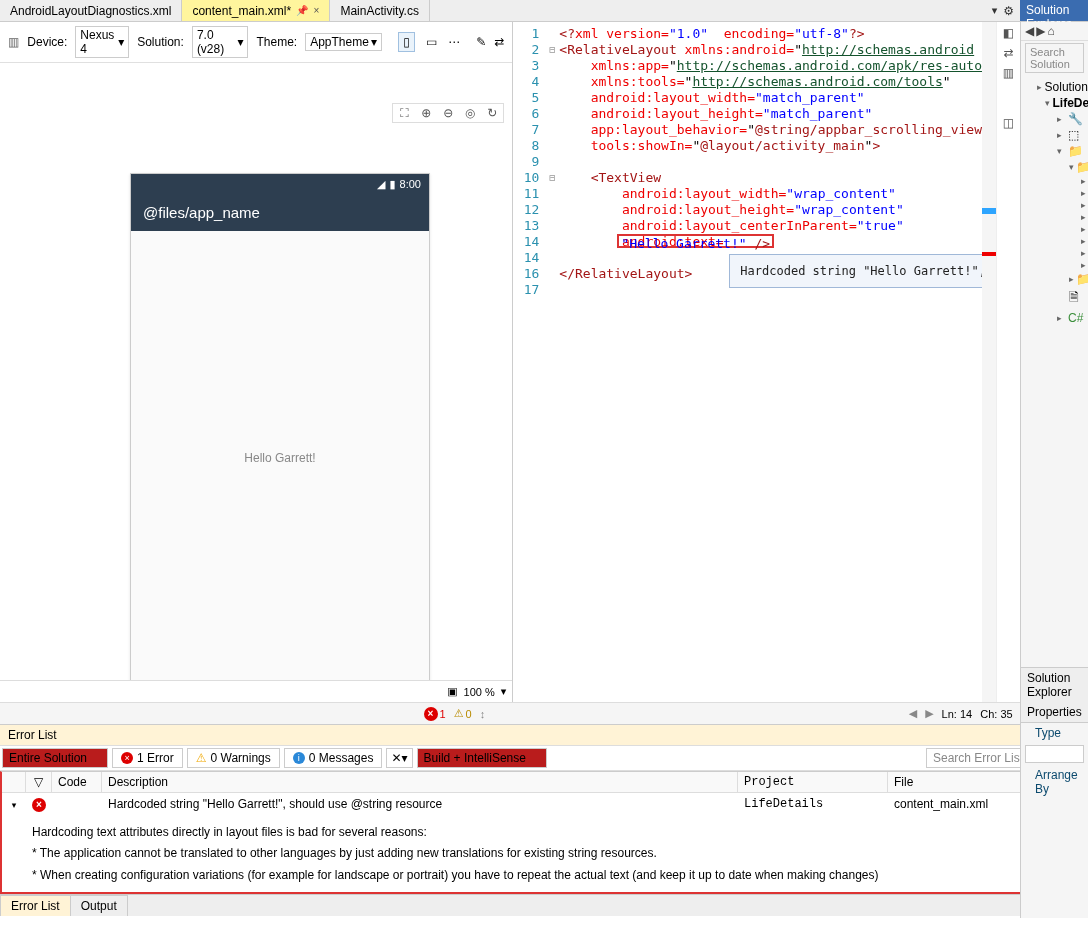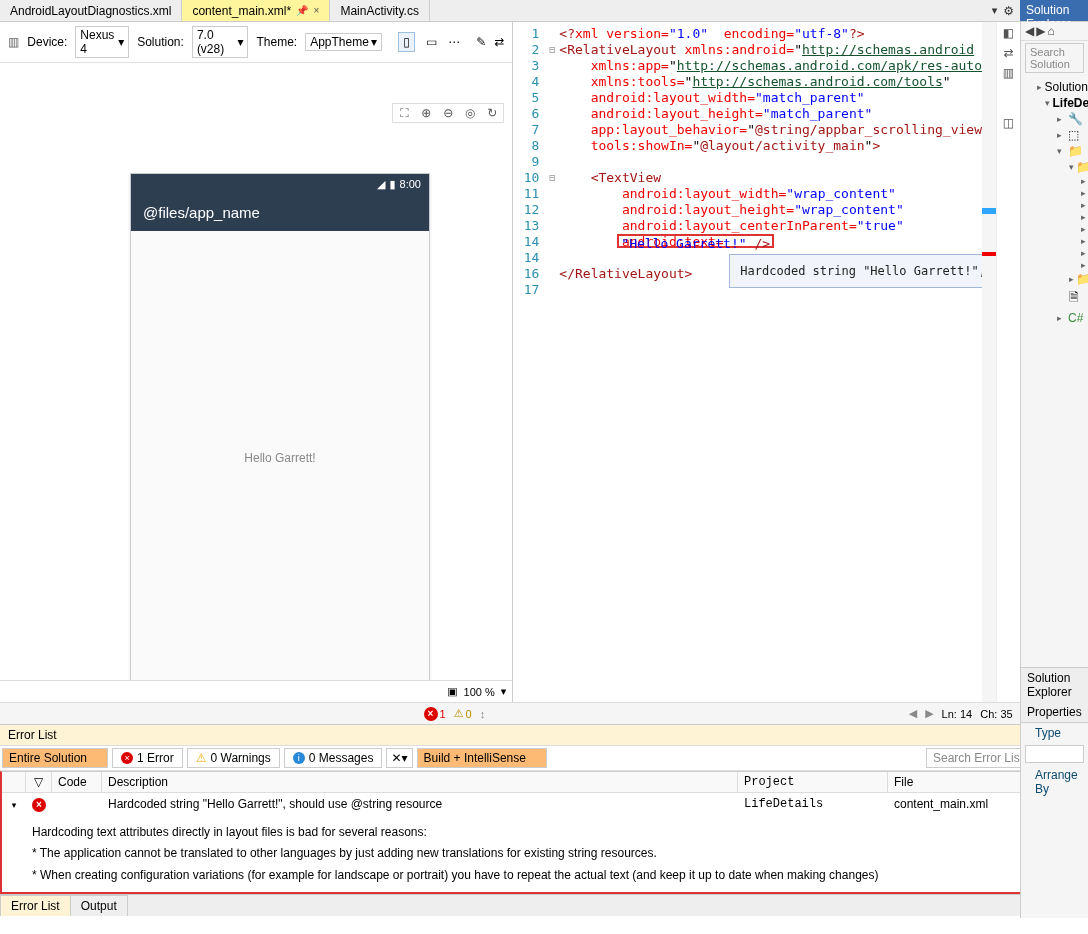--- a/index.html
+++ b/index.html
@@ -53,21 +53,21 @@
 .sidebar-tree .arrow { font-size: 9px; color: #666; width: 8px; }
 .codebar { display: flex; align-items: center; border-top: 1px solid #ddd; background: #f5f5f5; height: 22px; padding: 0 8px; font-size: 11px; gap: 8px; }
 .codebar .spacer { flex: 1; }
 .codebar .err { color: #d00; display: inline-flex; align-items: center; gap: 2px; }
 .codebar .warn { color: #b88b00; display: inline-flex; align-items: center; gap: 2px; }
 .codebar .nav-arrow { color: #888; cursor: pointer; }
 .errorlist-panel { border-top: 1px solid #ccc; background: #fff; }
 .errorlist-header { background: #fff3d6; padding: 3px 8px; display: flex; align-items: center; justify-content: space-between; font-size: 12px; }
 .errorlist-header .right-icons { display: flex; gap: 6px; color: #555; }
 .errorlist-toolbar { display: flex; align-items: center; border-top: 1px solid #ddd; border-bottom: 1px solid #ddd; padding: 2px; gap: 4px; font-size: 12px; }
-.errorlist-toolbar .dropdown { border: 1px solid #ccc; padding: 2px 20px 2px 6px; position: relative; background: #fdba74; }
+.errorlist-toolbar .dropdown { border: 1px solid #ccc; padding: 2px 20px 2px 6px; position: relative; background: #b91c1c; }
 .errorlist-toolbar .stat { border: 1px solid #ccc; padding: 2px 8px; display: inline-flex; align-items: center; gap: 4px; background: #fff; }
 .errorlist-toolbar .stat .circle-err { width: 12px; height: 12px; background: #d00; border-radius: 50%; color: #fff; font-size: 9px; display: inline-flex; align-items: center; justify-content: center; }
 .errorlist-toolbar .stat .tri-warn { color: #f0a800; }
 .errorlist-toolbar .stat .circ-info { width: 12px; height: 12px; background: #2a88d8; border-radius: 50%; color: #fff; font-size: 9px; display: inline-flex; align-items: center; justify-content: center; }
 .errorlist-toolbar .searchbox { margin-left: auto; border: 1px solid #ccc; padding: 2px 6px; width: 160px; display: flex; align-items: center; gap: 6px; color: #888; }
 .errorlist-table { border: 2px solid #d33; border-top: 1px solid #ccc; font-size: 12px; }
 .errorlist-table .thead { display: flex; border-bottom: 1px solid #ddd; background: #f9f9f9; }
 .errorlist-table .th { padding: 3px 6px; border-right: 1px solid #ddd; }
 .errorlist-table .row { display: flex; padding: 3px 0; }
 .errorlist-table .cell { padding: 1px 6px; }

